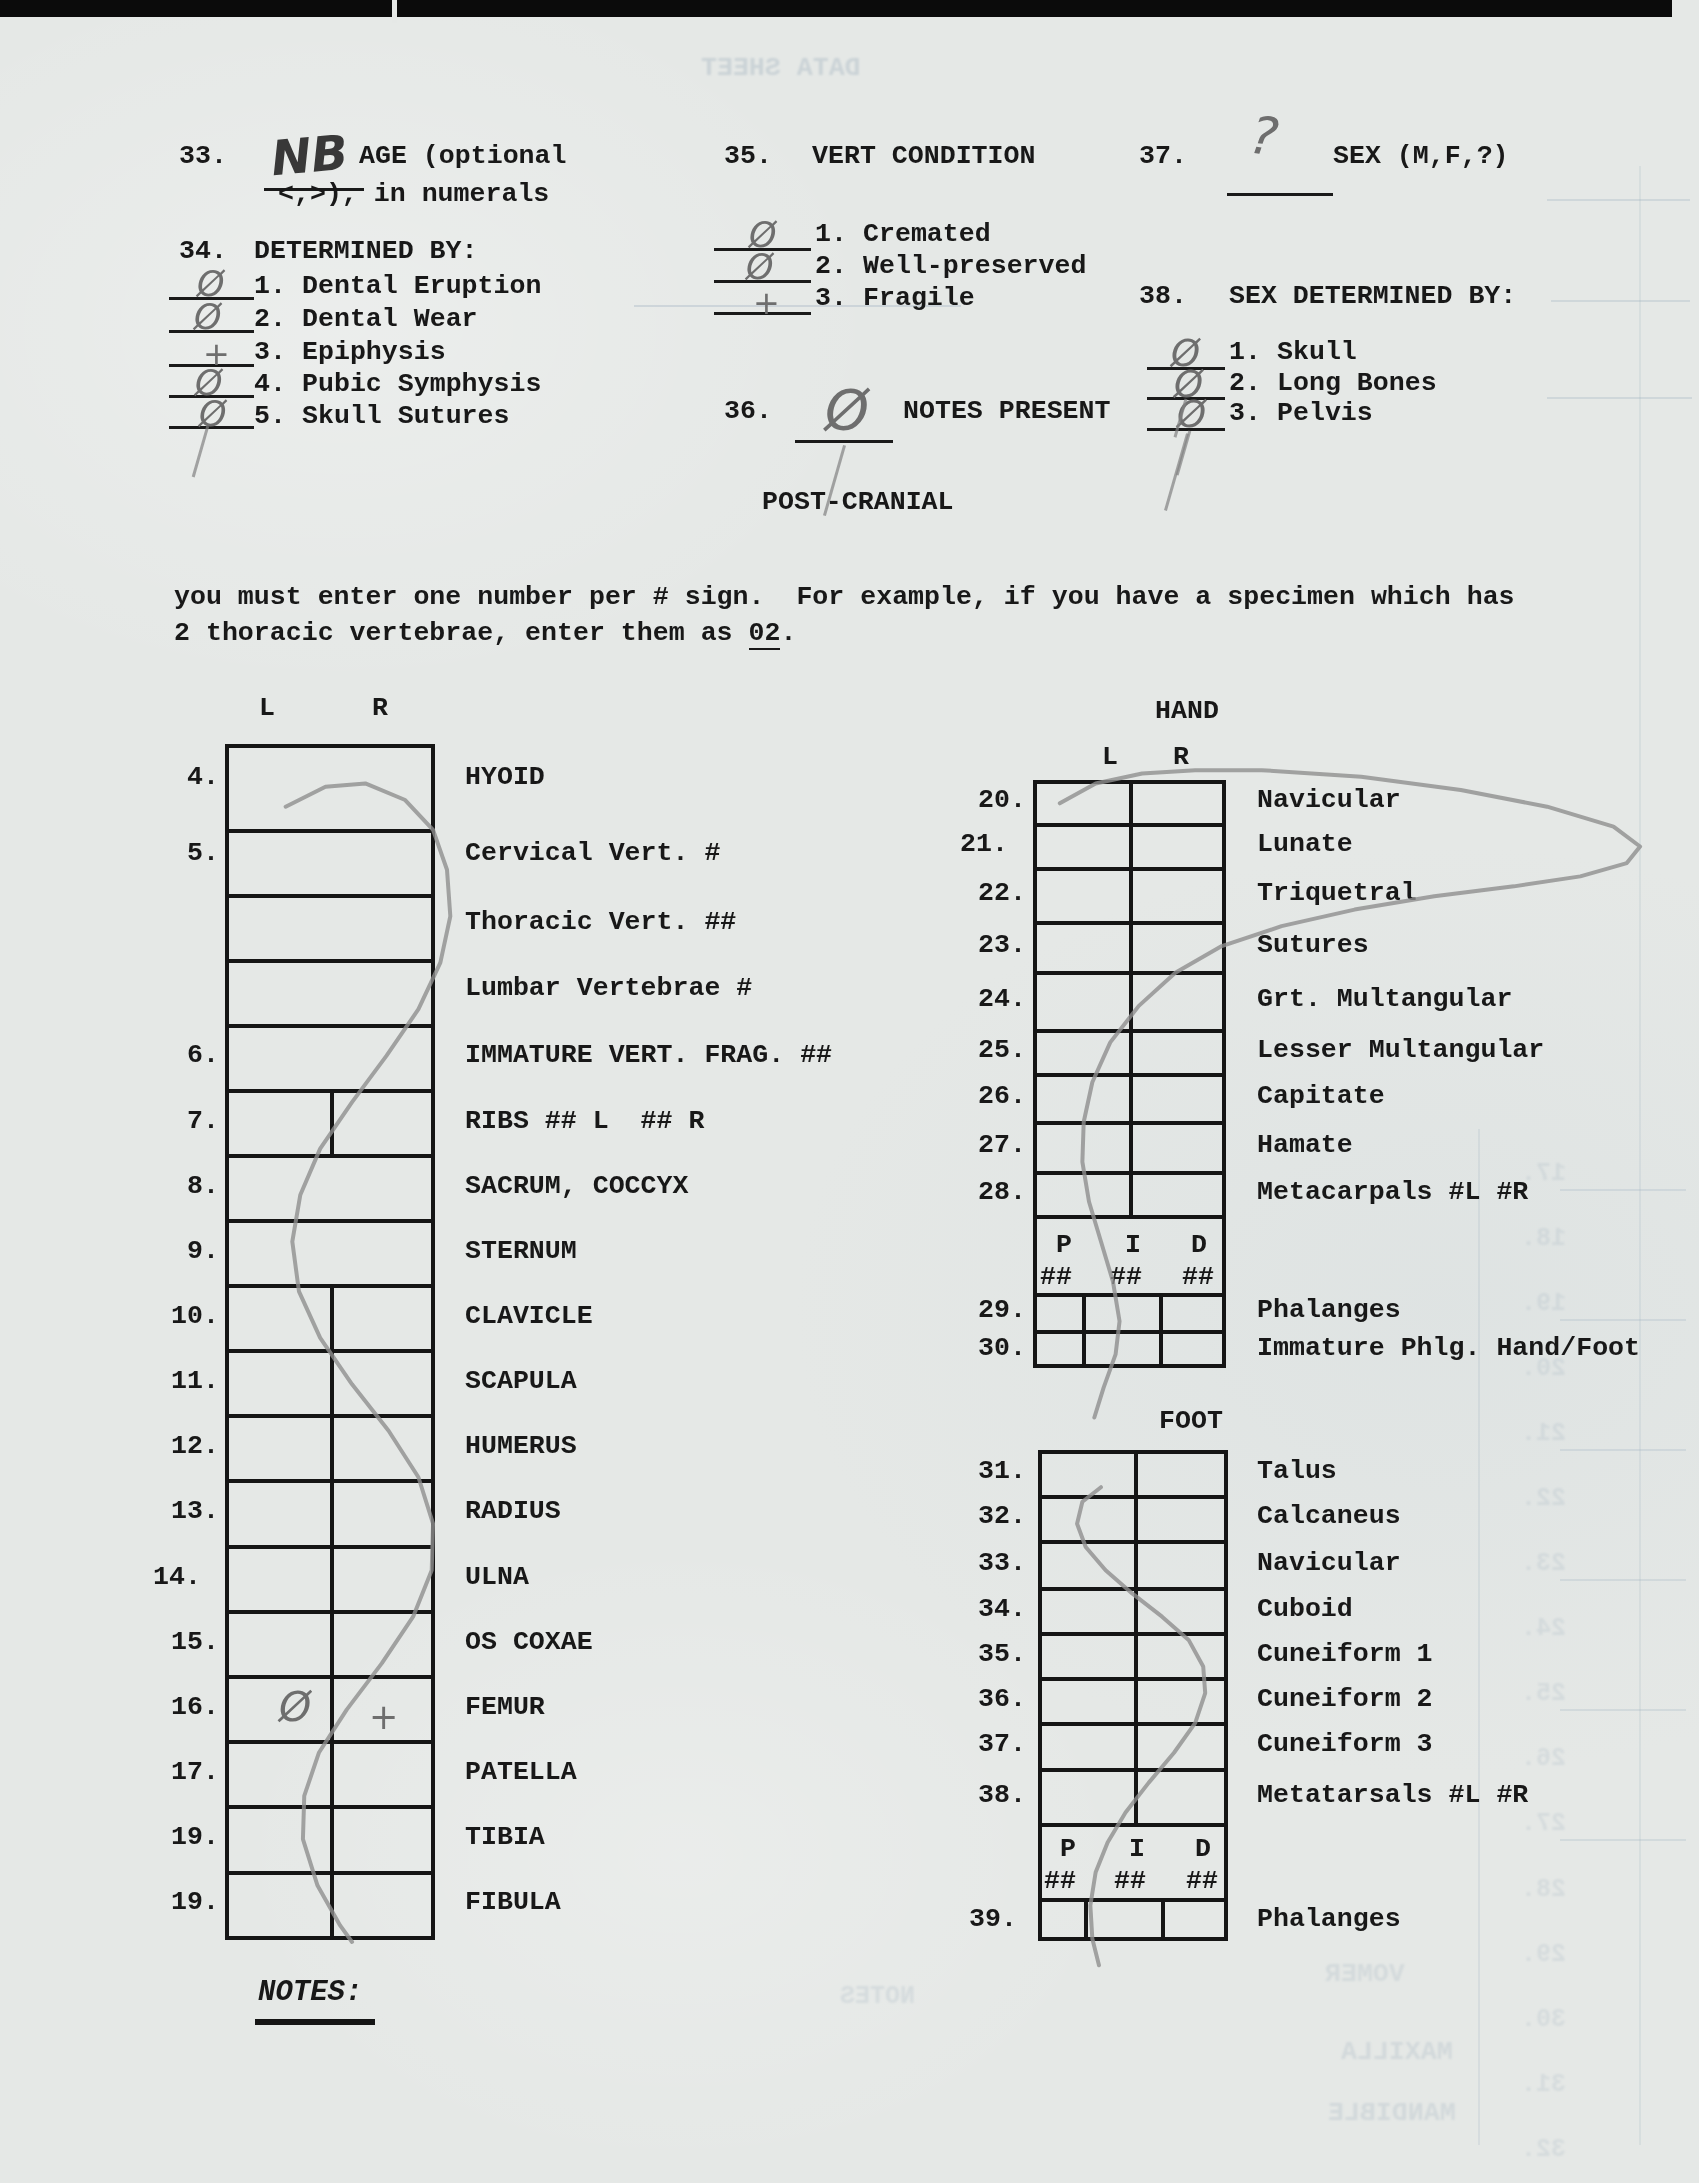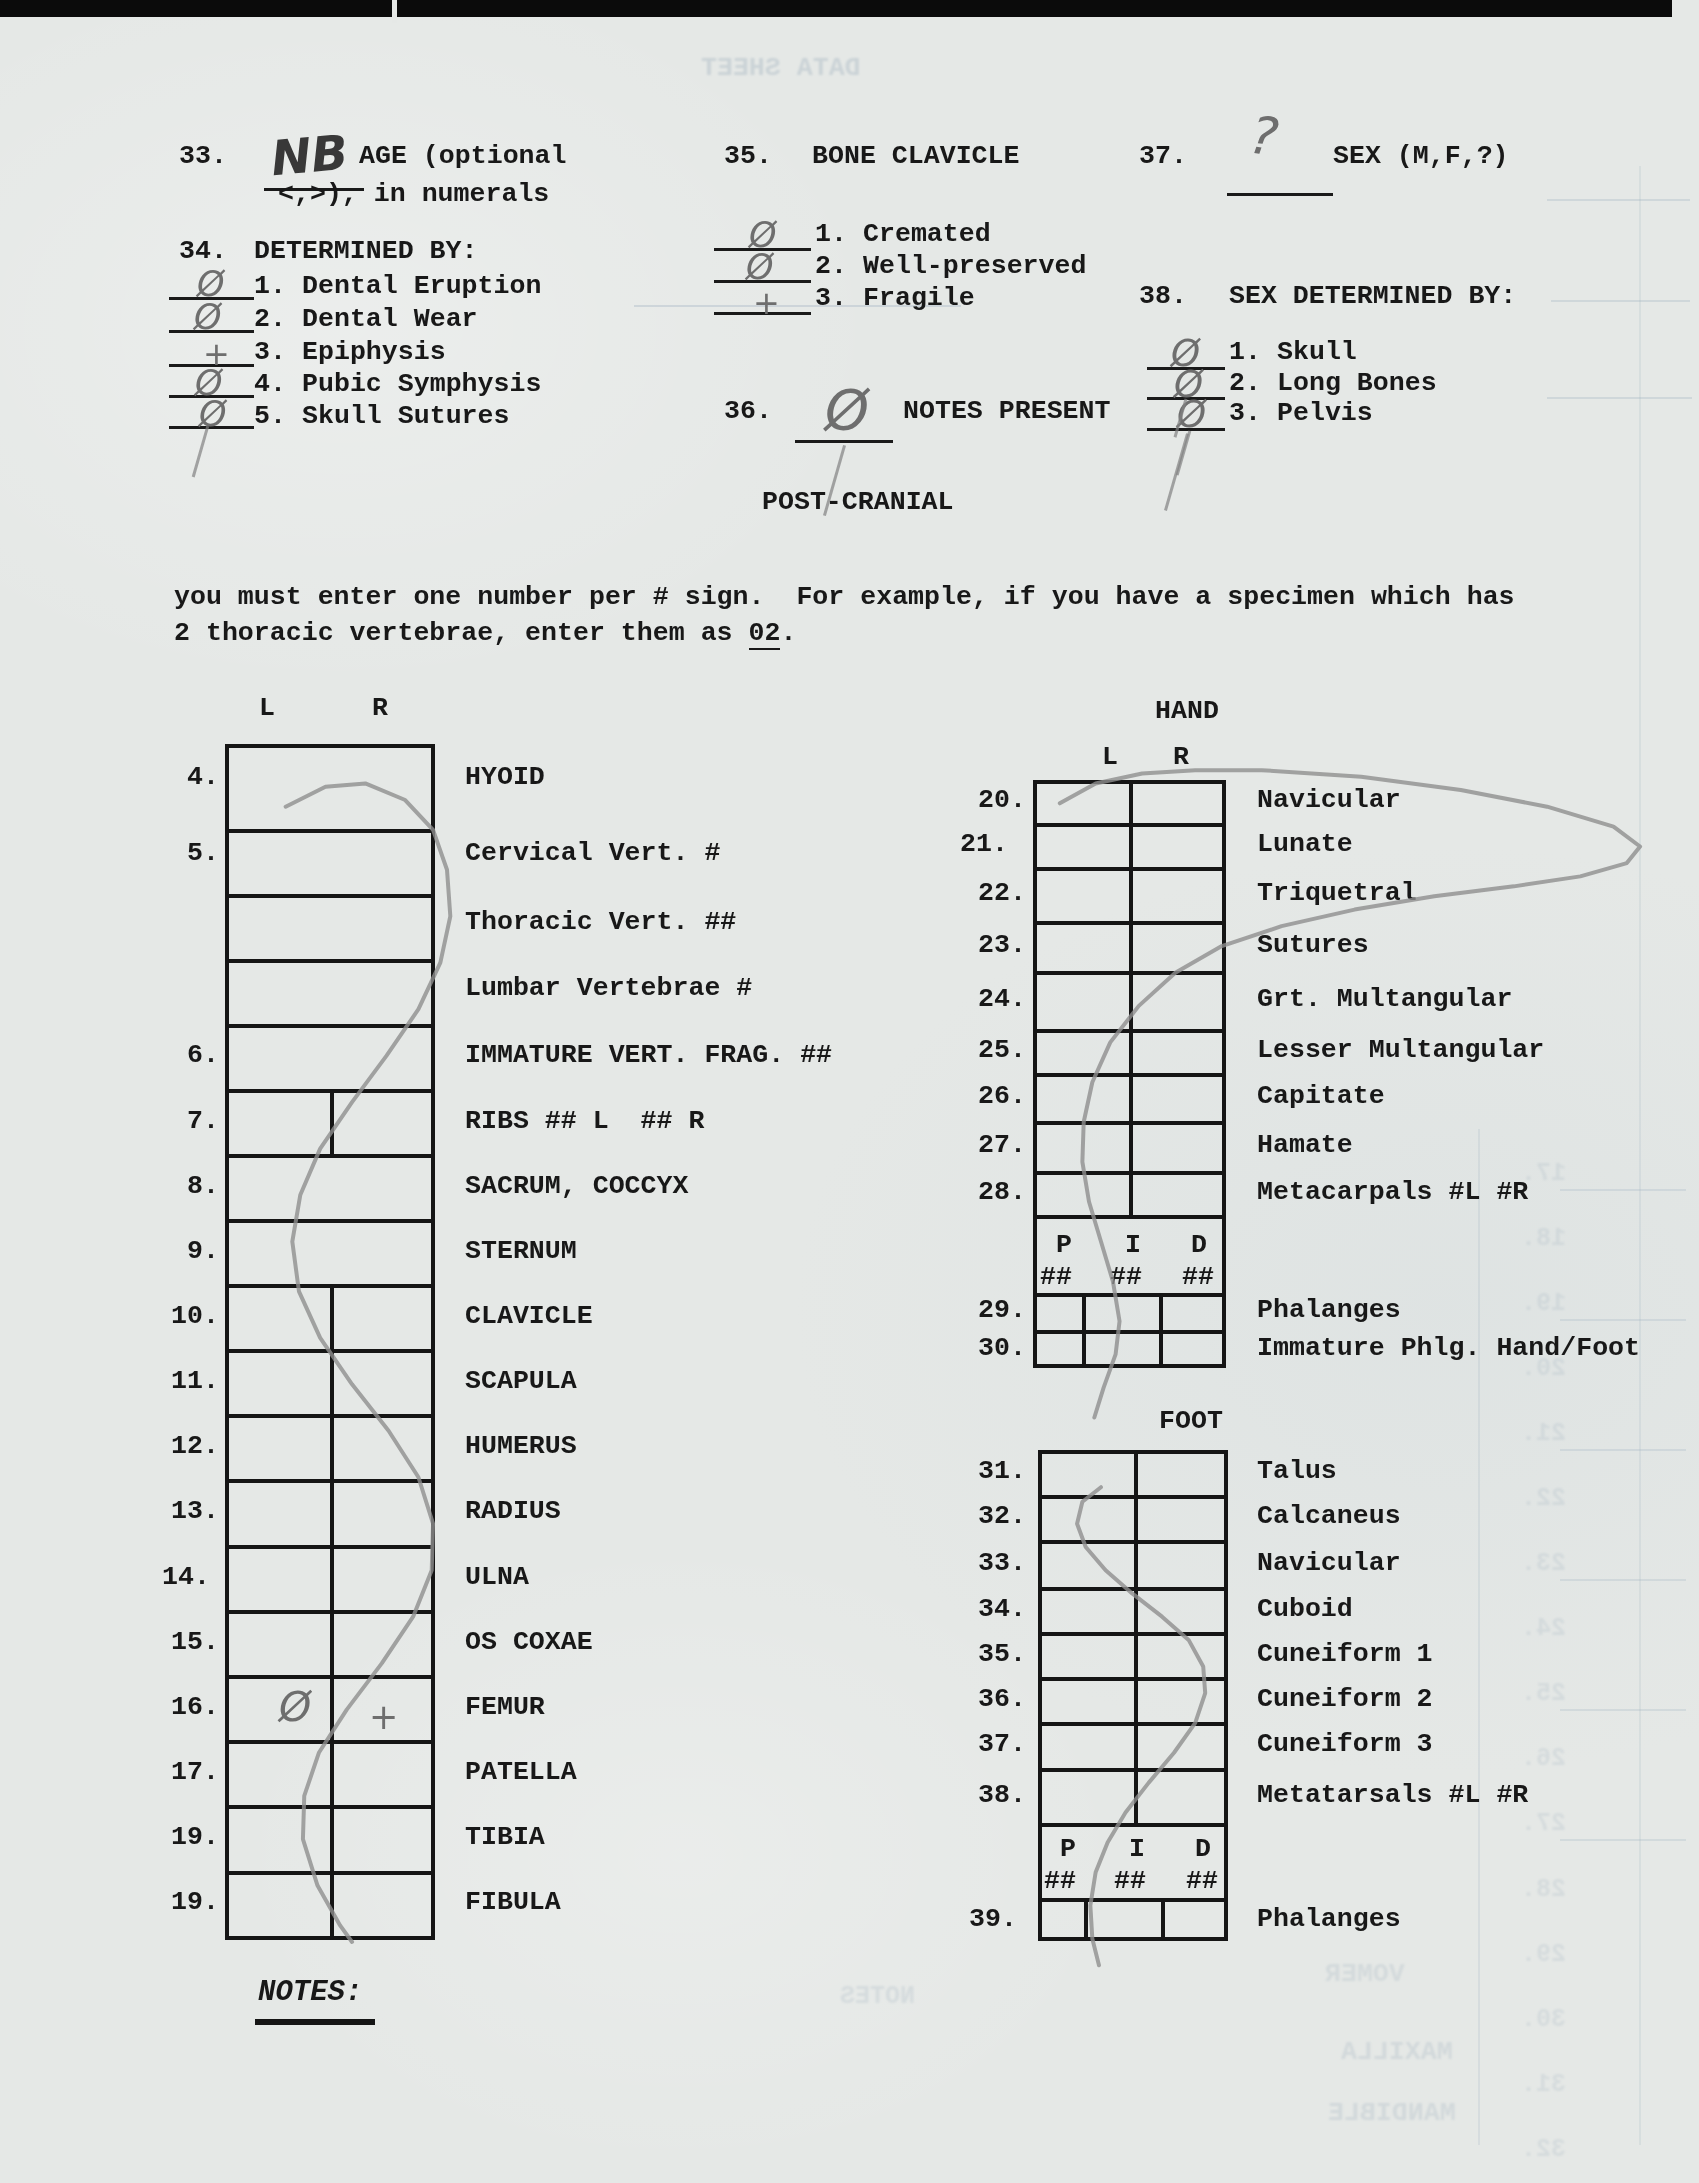--- a/index.html
+++ b/index.html
@@ -97,21 +97,21 @@
   <span class="t" style="left:254px;top:304px">2.</span>
   <span class="t" style="left:302px;top:304px">Dental Wear</span>
   <span class="t" style="left:254px;top:337px">3.</span>
   <span class="t" style="left:302px;top:337px">Epiphysis</span>
   <span class="t" style="left:254px;top:369px">4.</span>
   <span class="t" style="left:302px;top:369px">Pubic Symphysis</span>
   <span class="t" style="left:254px;top:401px">5.</span>
   <span class="t" style="left:302px;top:401px">Skull Sutures</span>
 
   <span class="t" style="left:724px;top:141px">35.</span>
-  <span class="t" style="left:812px;top:141px">BONE CLAVICLE</span>
+  <span class="t" style="left:812px;top:141px">VERT CONDITION</span>
   <div class="blank" style="left:714px;top:248px;width:97px"></div>
   <div class="blank" style="left:714px;top:280px;width:97px"></div>
   <div class="blank" style="left:714px;top:312px;width:97px"></div>
   <span class="pencil" style="left:749px;top:215px;font-size:35px">Ø</span>
   <span class="pencil" style="left:746px;top:247px;font-size:35px">Ø</span>
   <span class="pencil" style="left:753px;top:284px;font-size:32px">+</span>
   <span class="t" style="left:815px;top:219px">1.</span>
   <span class="t" style="left:863px;top:219px">Cremated</span>
   <span class="t" style="left:815px;top:251px">2.</span>
   <span class="t" style="left:863px;top:251px">Well-preserved</span>
@@ -189,21 +189,21 @@
   <span class="t" style="left:153px;top:1236px;width:66px;text-align:right">9.</span>
   <span class="t" style="left:465px;top:1236px">STERNUM</span>
   <span class="t" style="left:153px;top:1301px;width:66px;text-align:right">10.</span>
   <span class="t" style="left:465px;top:1301px">CLAVICLE</span>
   <span class="t" style="left:153px;top:1366px;width:66px;text-align:right">11.</span>
   <span class="t" style="left:465px;top:1366px">SCAPULA</span>
   <span class="t" style="left:153px;top:1431px;width:66px;text-align:right">12.</span>
   <span class="t" style="left:465px;top:1431px">HUMERUS</span>
   <span class="t" style="left:153px;top:1496px;width:66px;text-align:right">13.</span>
   <span class="t" style="left:465px;top:1496px">RADIUS</span>
-  <span class="t" style="left:153px;top:1562px;width:66px;text-align:center">14.</span>
+  <span class="t" style="left:153px;top:1562px;width:66px;text-align:left">14.</span>
   <span class="t" style="left:465px;top:1562px">ULNA</span>
   <span class="t" style="left:153px;top:1627px;width:66px;text-align:right">15.</span>
   <span class="t" style="left:465px;top:1627px">OS COXAE</span>
   <span class="t" style="left:153px;top:1692px;width:66px;text-align:right">16.</span>
   <span class="t" style="left:465px;top:1692px">FEMUR</span>
   <span class="t" style="left:153px;top:1757px;width:66px;text-align:right">17.</span>
   <span class="t" style="left:465px;top:1757px">PATELLA</span>
   <span class="t" style="left:153px;top:1822px;width:66px;text-align:right">19.</span>
   <span class="t" style="left:465px;top:1822px">TIBIA</span>
   <span class="t" style="left:153px;top:1887px;width:66px;text-align:right">19.</span>

